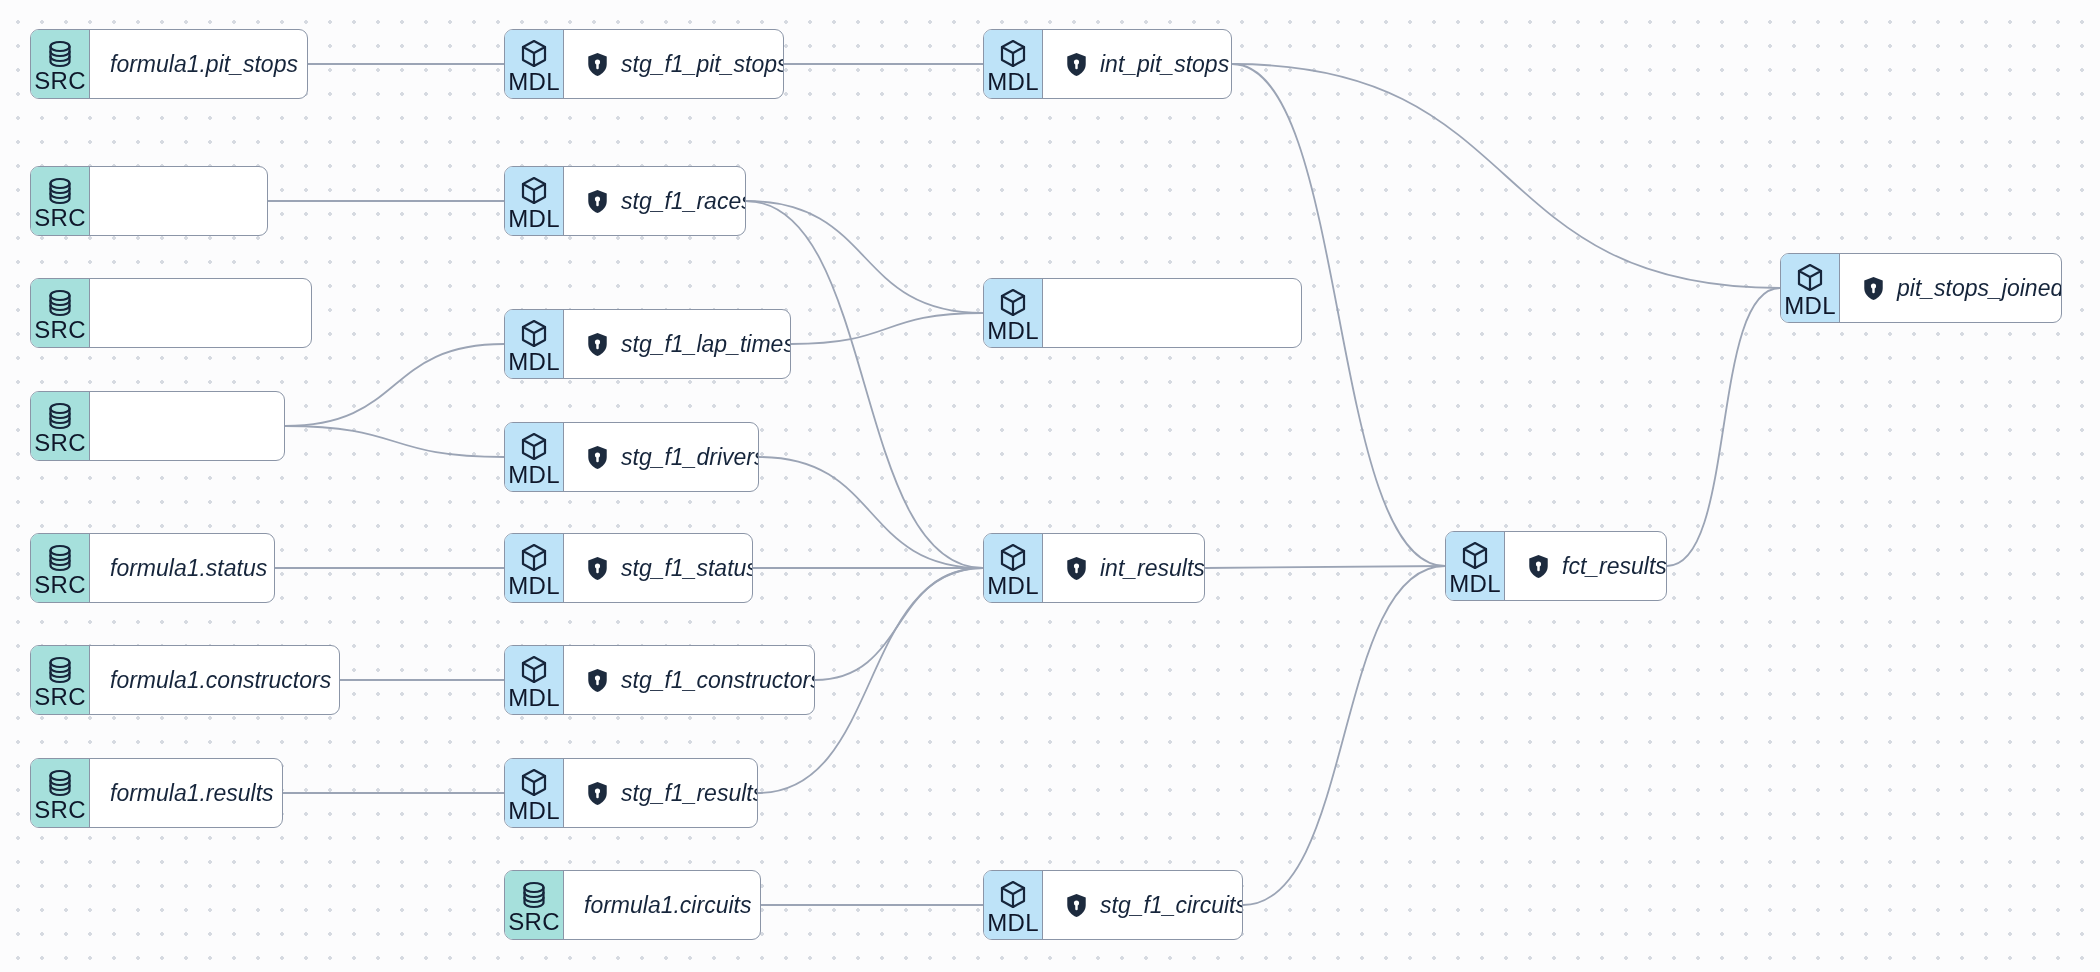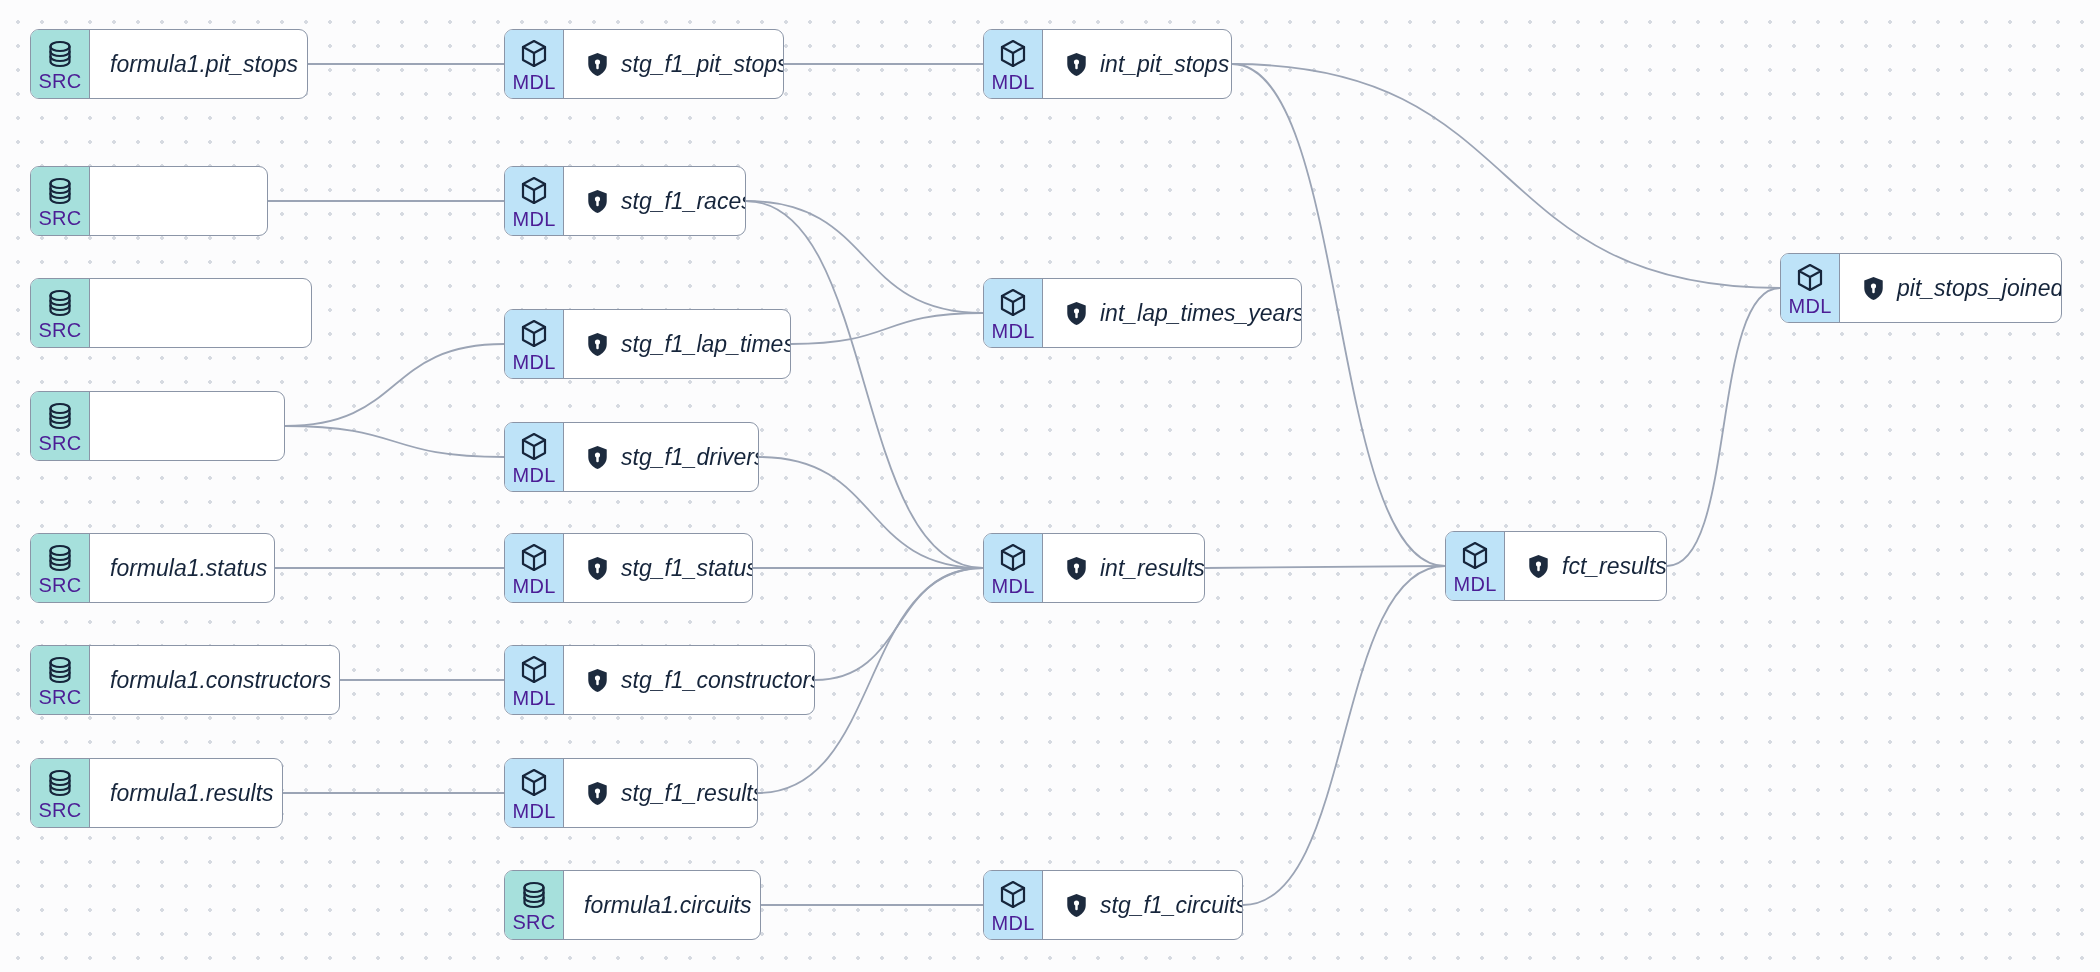--- a/index.html
+++ b/index.html
@@ -43,23 +43,23 @@
     flex-direction: column;
     align-items: center;
     justify-content: center;
     gap: 1px;
     border-right: 1.6px solid #8b95a7;
     border-radius: 7.5px 0 0 7.5px;
   }
   .node.src .badge { background: #a6e0dc; }
   .node.mdl .badge { background: #bee3f8; }
   .badge-label {
-    font-size: 20px;
+    font-size: 24px;
     line-height: 20px;
-    color: #4c1d95;
+    color: #0f172a;
     letter-spacing: 0.3px;
   }
   .badge-icon { display: flex; }
   .badge-icon svg { display: block; }
   .node .body {
     flex: 1 1 auto;
     display: flex;
     align-items: center;
     padding: 0 18px 0 20px;
     gap: 10px;
@@ -463,30 +463,20 @@
           <svg width="34" height="34" viewBox="0 0 34 34">
             <g fill="none" stroke="#16253b" stroke-width="2.2" stroke-linejoin="round" stroke-linecap="round">
               <path d="M17 4 L28 10 L17 16 L6 10 Z"></path>
               <path d="M6 10 V 23 L17 29 L28 23 V 10"></path>
               <path d="M17 16 V 29"></path>
             </g>
           </svg>
         </span>
       <span class="badge-label">MDL</span>
     </div>
-    <div class="body">
-      <span class="shield">
-          <svg width="27" height="27" viewBox="0 0 24 24">
-            <path d="M12 1.8 L20.2 4.8 V 11.5 C20.2 16.6 16.8 20.3 12 22.2 C7.2 20.3 3.8 16.6 3.8 11.5 V 4.8 Z" fill="#1d2b3e"></path>
-            <circle cx="12" cy="9.8" r="2.3" fill="#ffffff"></circle>
-            <path d="M12 10.5 L12 15.2" stroke="#ffffff" stroke-width="2.2" stroke-linecap="round"></path>
-          </svg>
-        </span>
-      <span class="label">int_lap_times_years</span>
-    </div>
   </div>
     <div class="node mdl" style="left: 983px; top: 533px; width: 222px; height: 70px;">
     <div class="badge">
       <span class="badge-icon">
           <svg width="34" height="34" viewBox="0 0 34 34">
             <g fill="none" stroke="#16253b" stroke-width="2.2" stroke-linejoin="round" stroke-linecap="round">
               <path d="M17 4 L28 10 L17 16 L6 10 Z"></path>
               <path d="M6 10 V 23 L17 29 L28 23 V 10"></path>
               <path d="M17 16 V 29"></path>
             </g>

